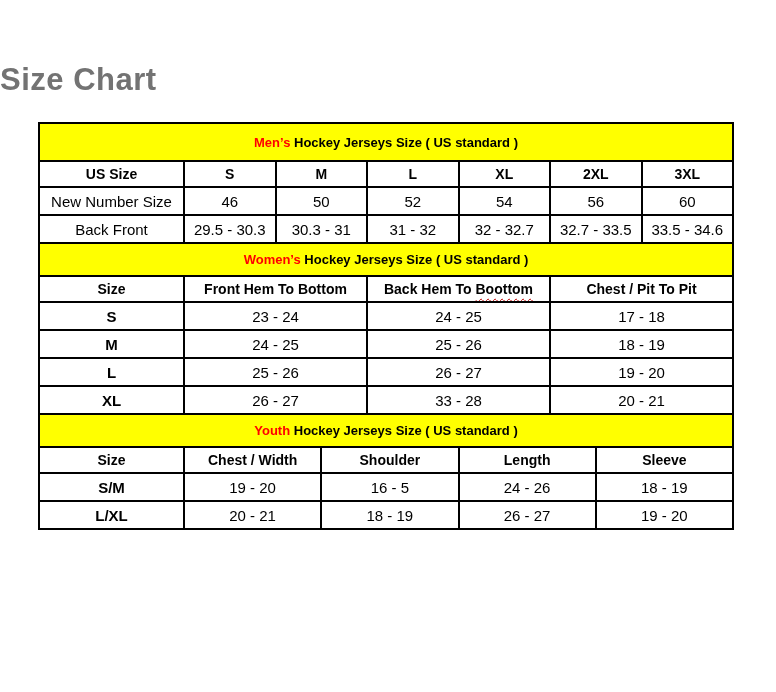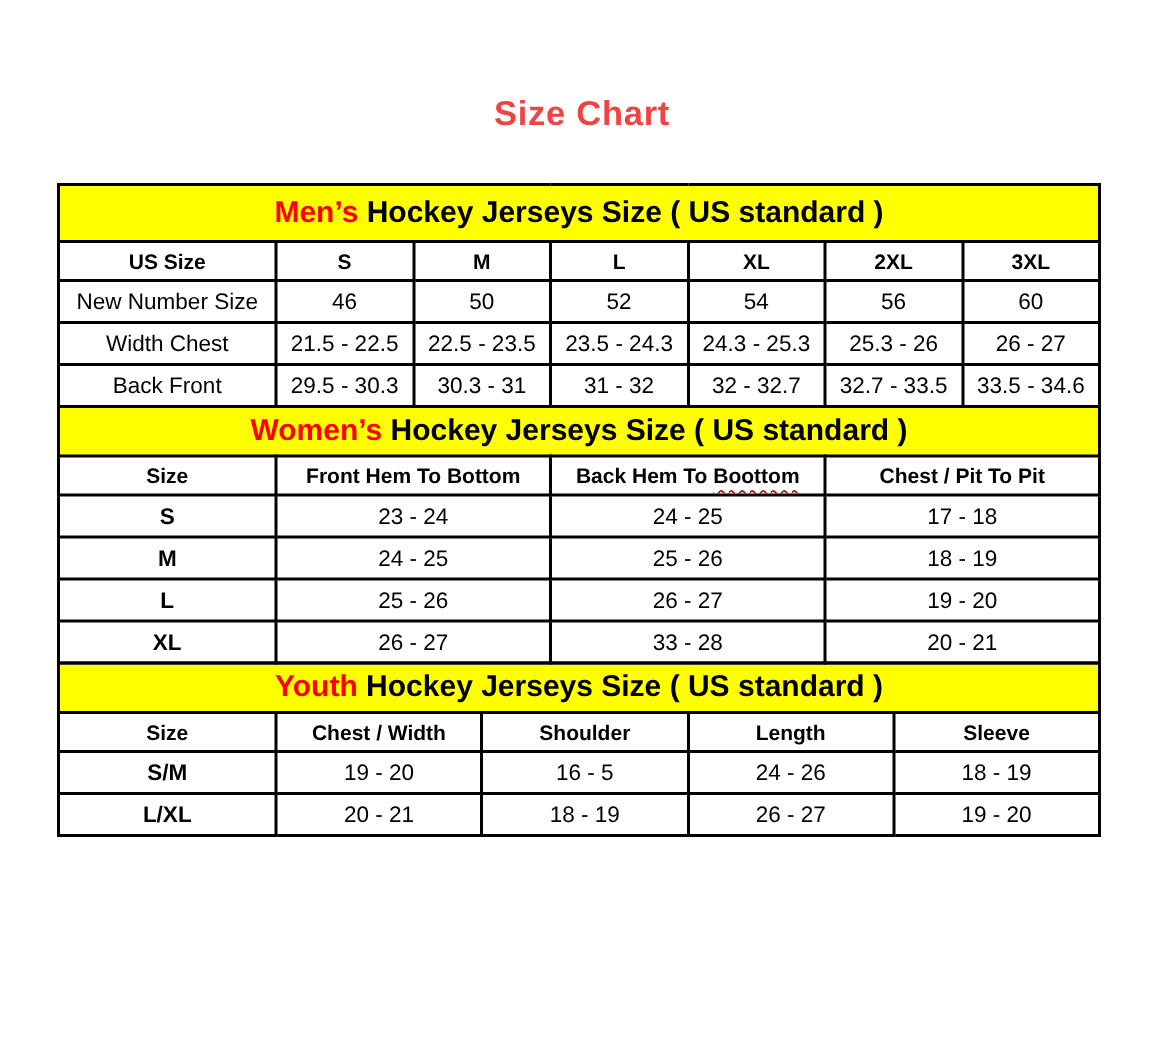--- a/index.html
+++ b/index.html
@@ -11,24 +11,23 @@
     background: #ffffff;
     font-family: "Liberation Sans", sans-serif;
     overflow: hidden;
   }
   .page-title {
     position: absolute;
     top: 62px;
     left: 0;
     width: 100%;
     margin: 0;
-    text-align: center;
-    font-size: 23px;
+    font-size: 31px;
     font-weight: bold;
-    color: #ef4444;
+    color: #737373;
     letter-spacing: 0.5px;
   }
   .tables {
     position: absolute;
     left: 38px;
     top: 122px;
     width: 696px;
   }
   table {
     border-collapse: collapse;
@@ -43,21 +42,21 @@
     color: #000000;
     padding: 1px 2px;
     overflow: hidden;
     white-space: nowrap;
   }
   col.label-col { width: 145px; }
   tr.yellow-header td {
     background: #FFFF00;
     height: 33px;
     font-weight: bold;
-    font-size: 20px;
+    font-size: 13px;
   }
   table.first-table tr.yellow-header td { height: 38px; }
   tr.yellow-header .hl { color: #FF0000; }
   tr.col-header th {
     height: 26px;
     font-size: 14px;
     font-weight: bold;
     background: #ffffff;
   }
   tr.data-row td {
@@ -108,29 +107,20 @@
           <tr class="data-row">
             <td class="row-label">New Number Size</td>
             <td>46</td>
             <td>50</td>
             <td>52</td>
             <td>54</td>
             <td>56</td>
             <td>60</td>
           </tr>
           <tr class="data-row">
-            <td class="row-label">Width Chest</td>
-            <td>21.5 - 22.5</td>
-            <td>22.5 - 23.5</td>
-            <td>23.5 - 24.3</td>
-            <td>24.3 - 25.3</td>
-            <td>25.3 - 26</td>
-            <td>26 - 27</td>
-          </tr>
-          <tr class="data-row">
             <td class="row-label">Back Front</td>
             <td>29.5 - 30.3</td>
             <td>30.3 - 31</td>
             <td>31 - 32</td>
             <td>32 - 32.7</td>
             <td>32.7 - 33.5</td>
             <td>33.5 - 34.6</td>
           </tr>
         </tbody>
       </table>

